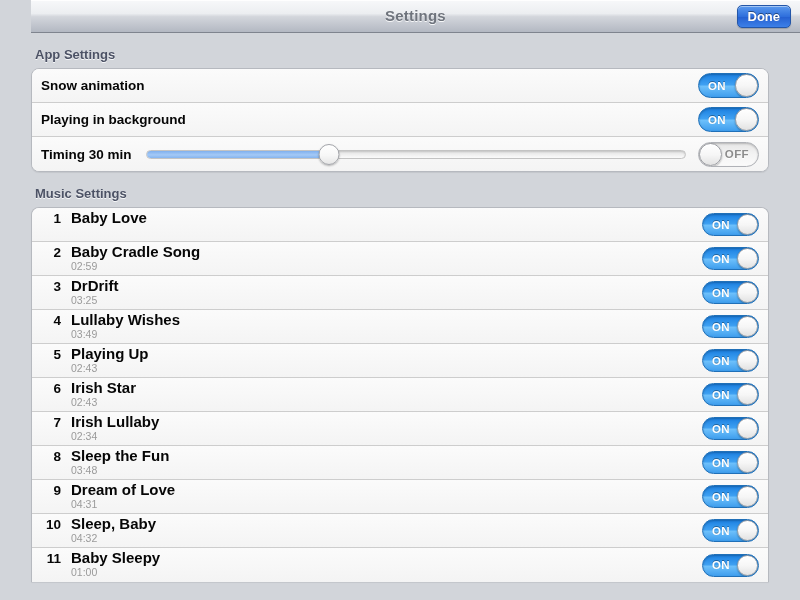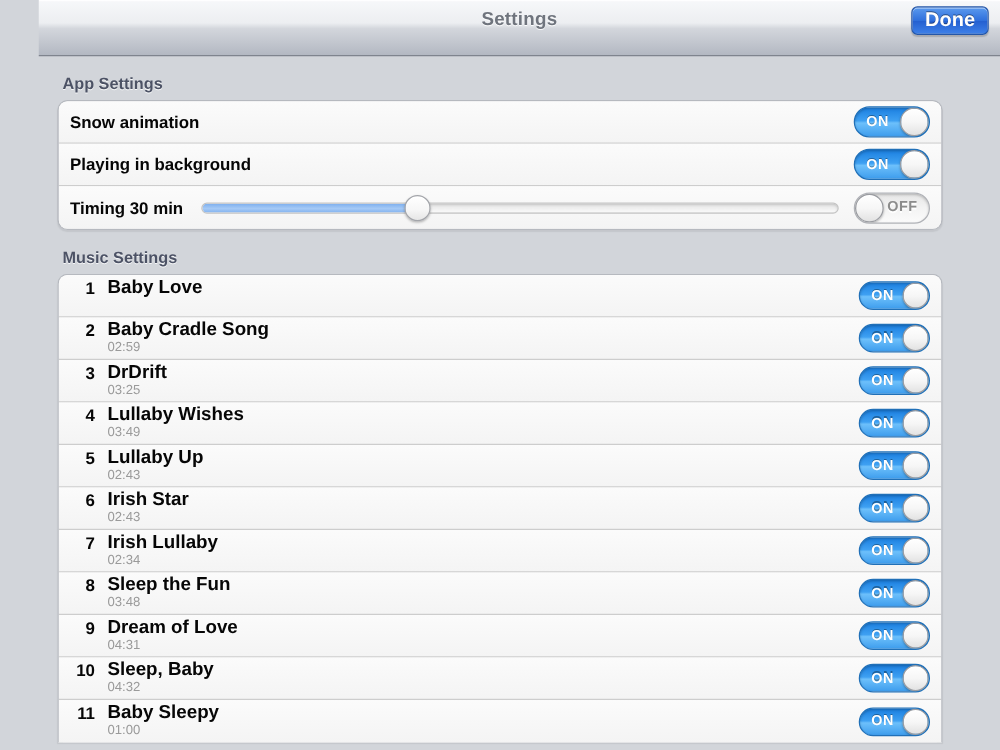--- a/index.html
+++ b/index.html
@@ -9,21 +9,21 @@
     height: 600px;
     overflow: hidden;
     background: #d2d5da;
     font-family: "Liberation Sans", sans-serif;
     -webkit-font-smoothing: antialiased;
   }
 
   
   .navbar {
     position: relative;
-    height: 45px;
+    height: 33px;
     background: linear-gradient(to bottom,
                 #f7f8fa 0%, #eceef1 42%, #d3d6dc 52%, #b3b8c2 100%);
     border-bottom: 1px solid #7f848e;
     box-shadow: inset 0 1px 0 rgba(255,255,255,.85);
     margin-left: 31px;
   }
   .nav-title {
     position: absolute;
     left: 0; right: 0; top: 7px;
     text-align: center;
@@ -32,36 +32,36 @@
     color: #6f747d;
     text-shadow: 0 1px 0 rgba(255,255,255,.85);
     letter-spacing: .2px;
   }
   .done-btn {
     position: absolute;
     right: 9px; top: 5px;
     height: 23px;
     padding: 0 10px;
     line-height: 21px;
-    font-size: 16px;
+    font-size: 13px;
     font-weight: bold;
     color: #fff;
     text-shadow: 0 -1px 0 rgba(0,0,0,.45);
     background: linear-gradient(to bottom, #5b9aee 0%, #2f6fdc 50%, #245fd0 51%, #3d80e8 100%);
     border: 1px solid #2456a8;
     border-radius: 5px;
     box-shadow: inset 0 1px 0 rgba(255,255,255,.45), 0 1px 1px rgba(0,0,0,.18);
     cursor: pointer;
   }
 
   
   .content {
     position: relative;
     height: 566px;
-    padding: 0 46px;
+    padding: 0 31px;
     overflow: hidden;
   }
 
   .section-header {
     font-size: 13px;
     font-weight: bold;
     color: #4c5265;
     text-shadow: 0 1px 0 rgba(255,255,255,.8);
     padding: 14px 4px 6px 4px;
   }
@@ -313,21 +313,21 @@
         <div class="song-switch-wrap">
           <div class="switch on sm">
             <span class="switch-text">ON</span>
             <span class="knob"></span>
           </div>
         </div>
       </div>
       <div class="row song-row">
         <div class="song-index">5</div>
         <div class="song-texts">
-          <div class="song-title">Lullaby Up</div>
+          <div class="song-title">Playing Up</div>
           <div class="song-duration">02:43</div>
         </div>
         <div class="song-switch-wrap">
           <div class="switch on sm">
             <span class="switch-text">ON</span>
             <span class="knob"></span>
           </div>
         </div>
       </div>
       <div class="row song-row">

